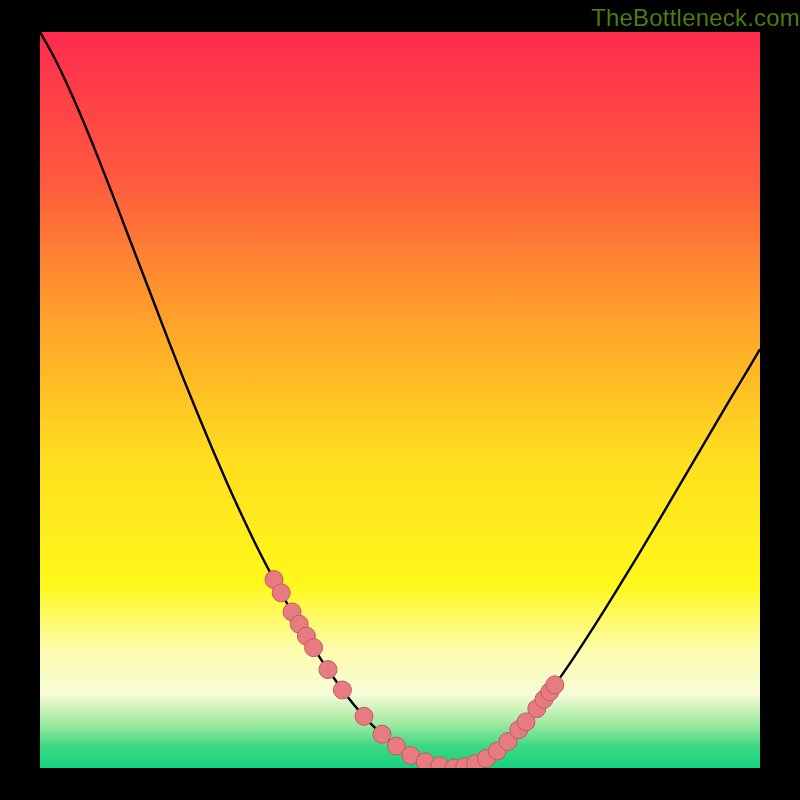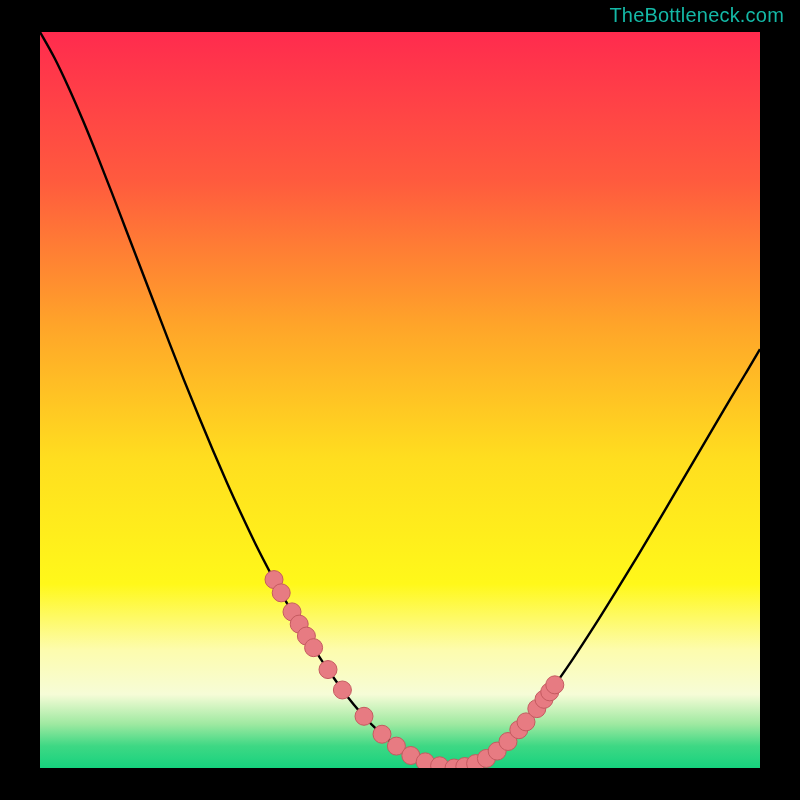--- a/index.html
+++ b/index.html
@@ -14,24 +14,24 @@
     position: absolute;
     left: 0;
     top: 0;
     width: 800px;
     height: 800px;
     background: #000;
   }
   .watermark {
     position: absolute;
     top: 4px;
-    right: 16px;
+    right: 0;
     font-family: Arial, Helvetica, sans-serif;
-    font-size: 20px;
-    color: #14b8a6;
+    font-size: 24px;
+    color: #4d7c0f;
     letter-spacing: 0.2px;
     font-weight: 500;
   }
   svg {
     position: absolute;
     left: 0;
     top: 0;
   }
 </style>
 </head>

